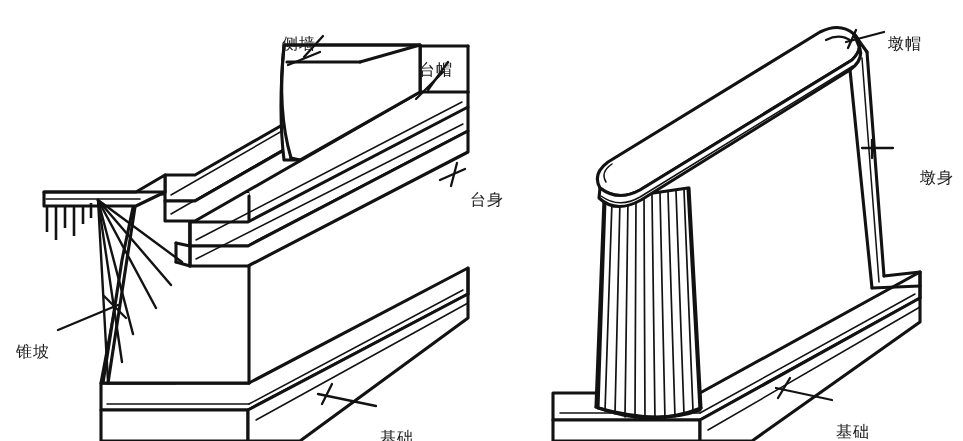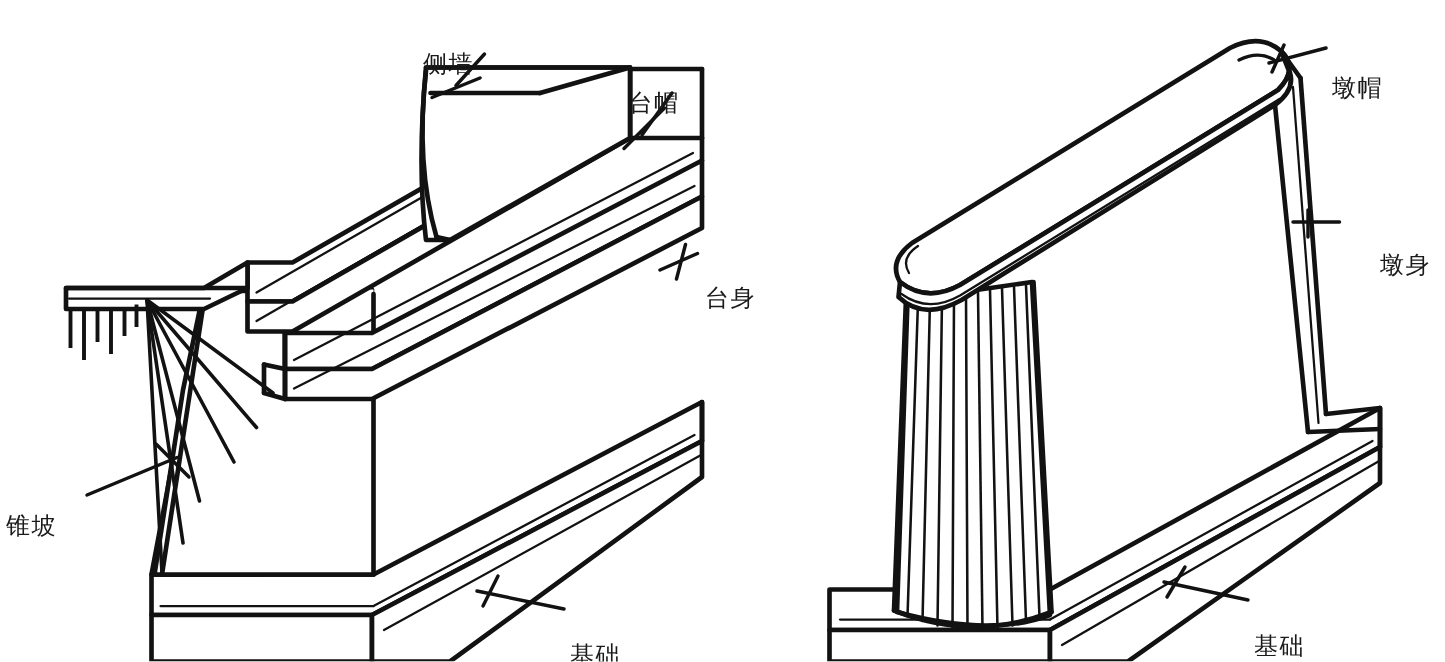--- a/index.html
+++ b/index.html
@@ -289,23 +289,23 @@
       <path class="leader" d="M 790 378 L 778 398"></path>
     </g>
   </svg>
 
   <div class="label-text" style="left:282px; top:4px;">侧墙</div>
 
   <div class="label-text" style="left:419px; top:30px;">台帽</div>
 
   <div class="label-text" style="left:470px; top:160px;">台身</div>
 
-  <div class="label-text" style="left:4px; top:312px;">锥坡</div>
+  <div class="label-text" style="left:16px; top:312px;">锥坡</div>
 
   <div class="label-text" style="left:380px; top:398px;">基础</div>
 
-  <div class="label-text" style="left:888px; top:20px;">墩帽</div>
+  <div class="label-text" style="left:888px; top:4px;">墩帽</div>
 
   <div class="label-text" style="left:920px; top:138px;">墩身</div>
 
   <div class="label-text" style="left:836px; top:392px;">基础</div>
 
 </div>
 
 </body></html>

